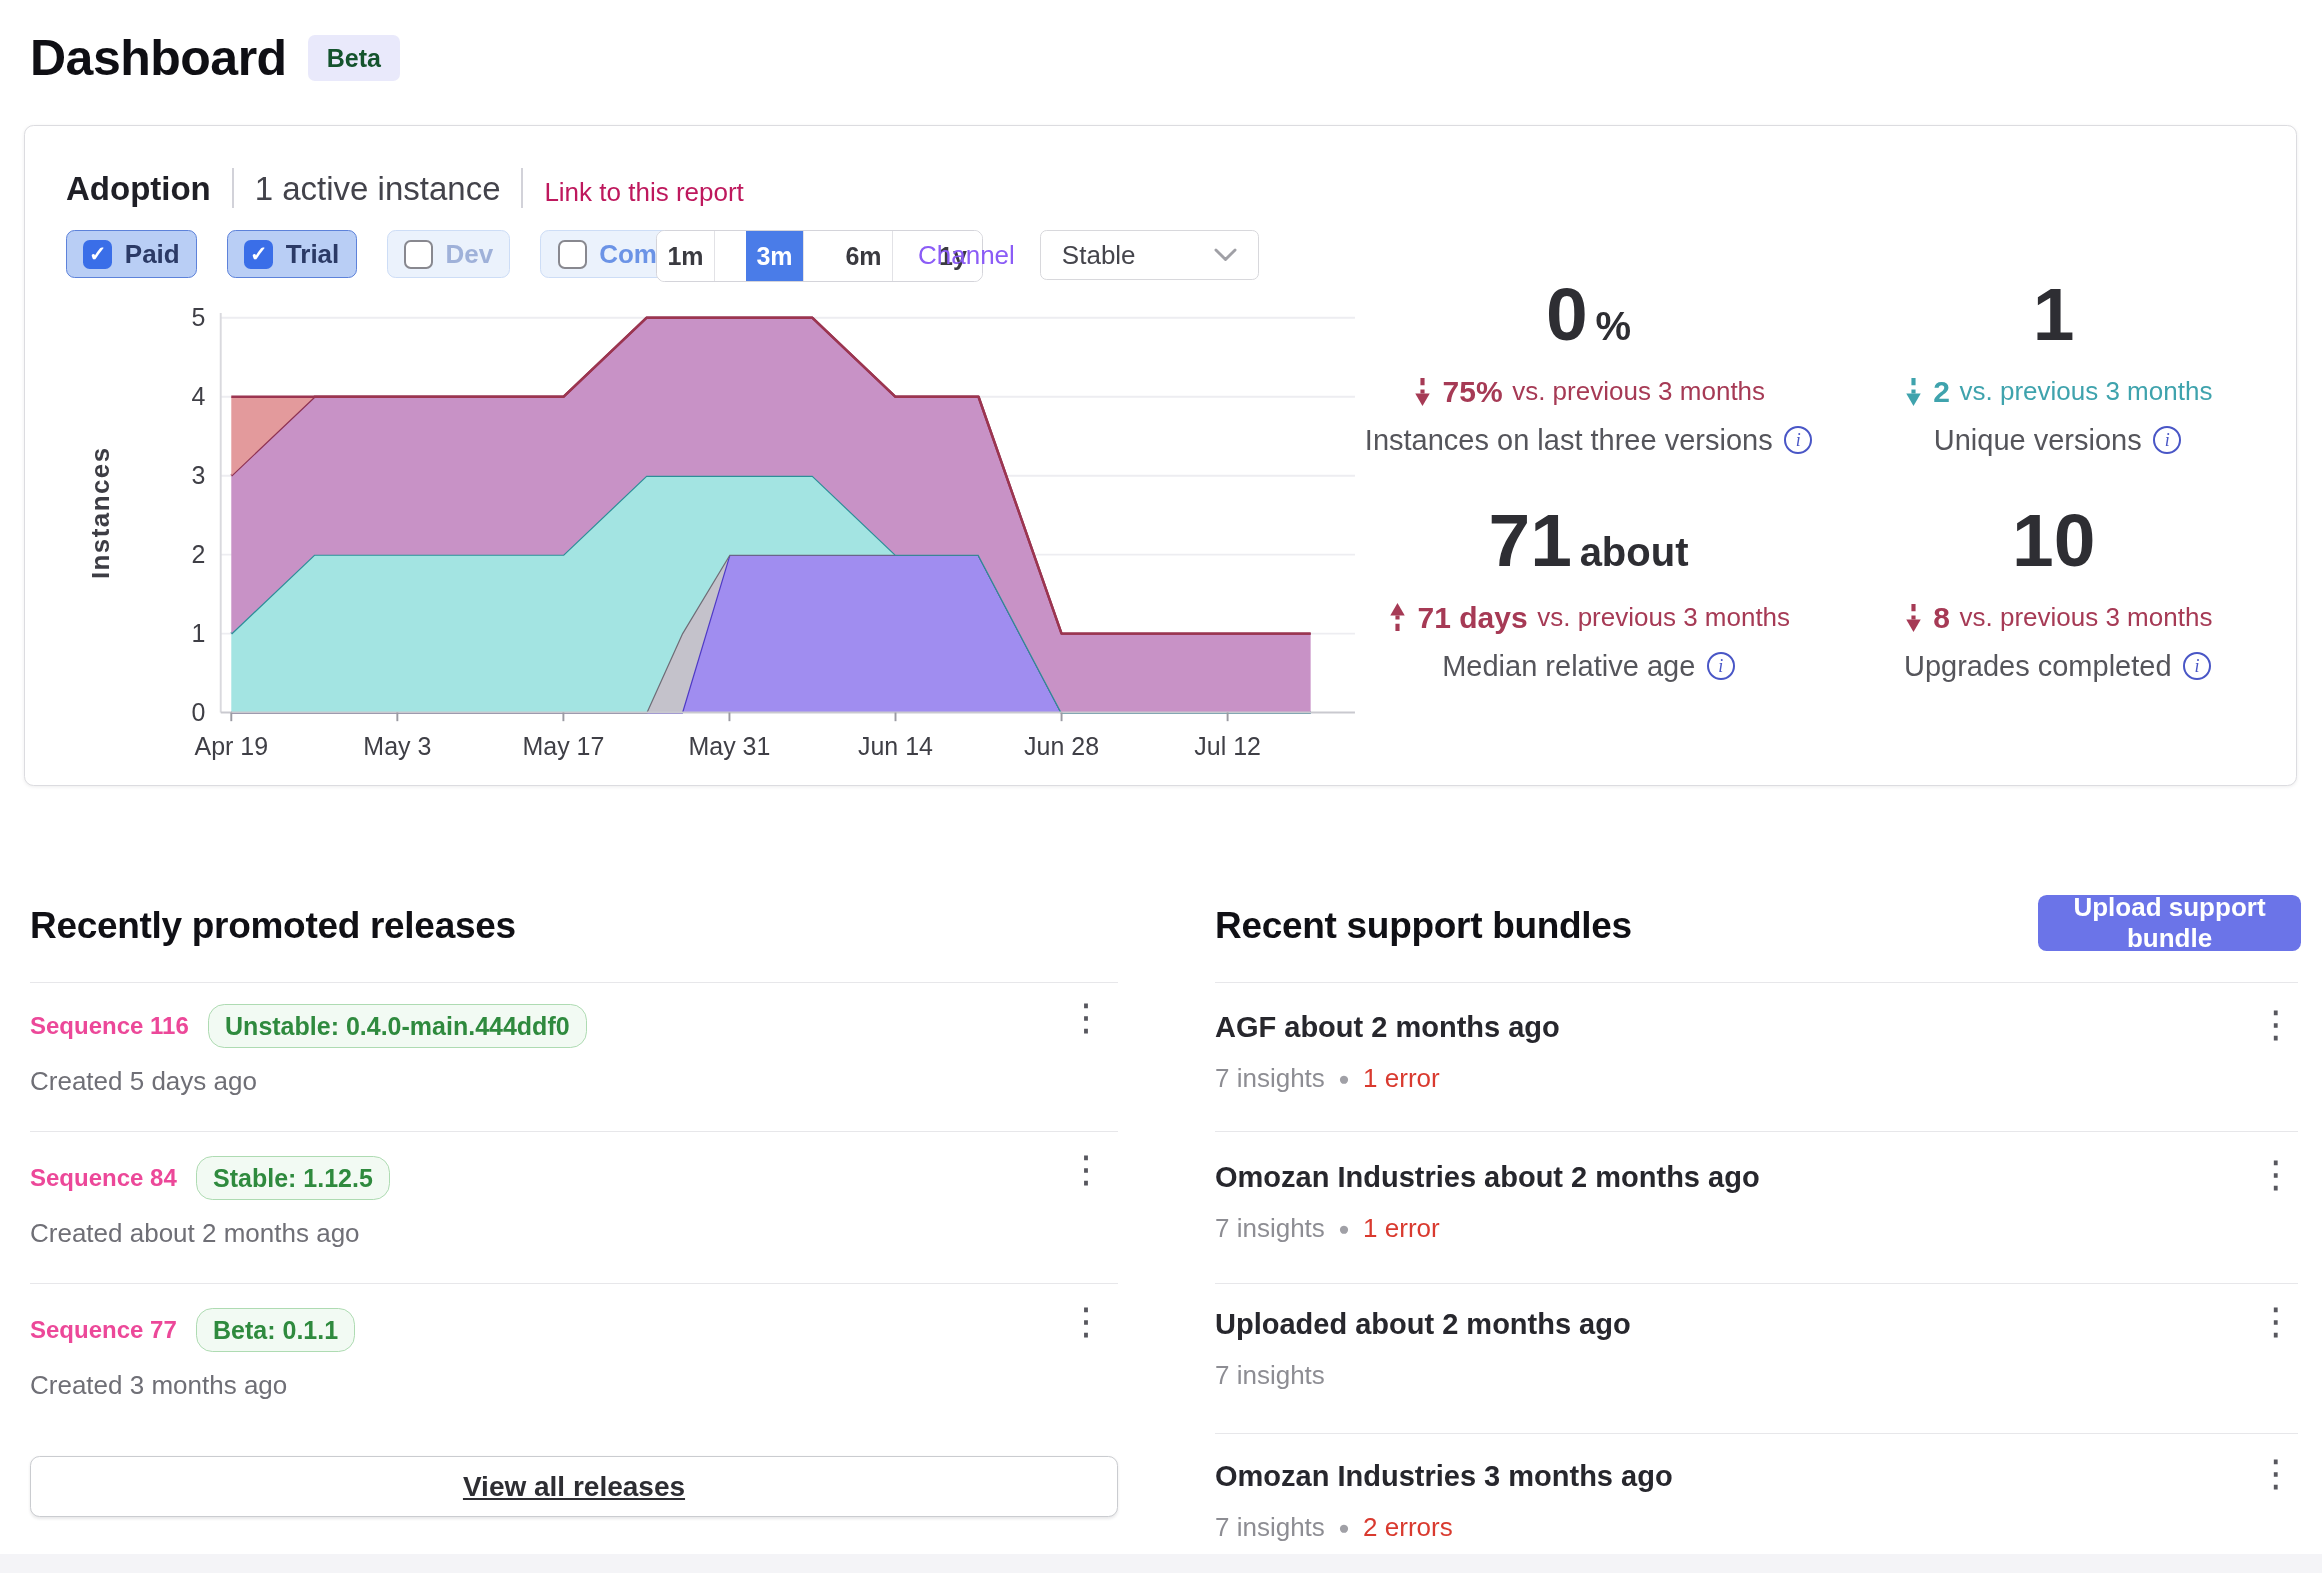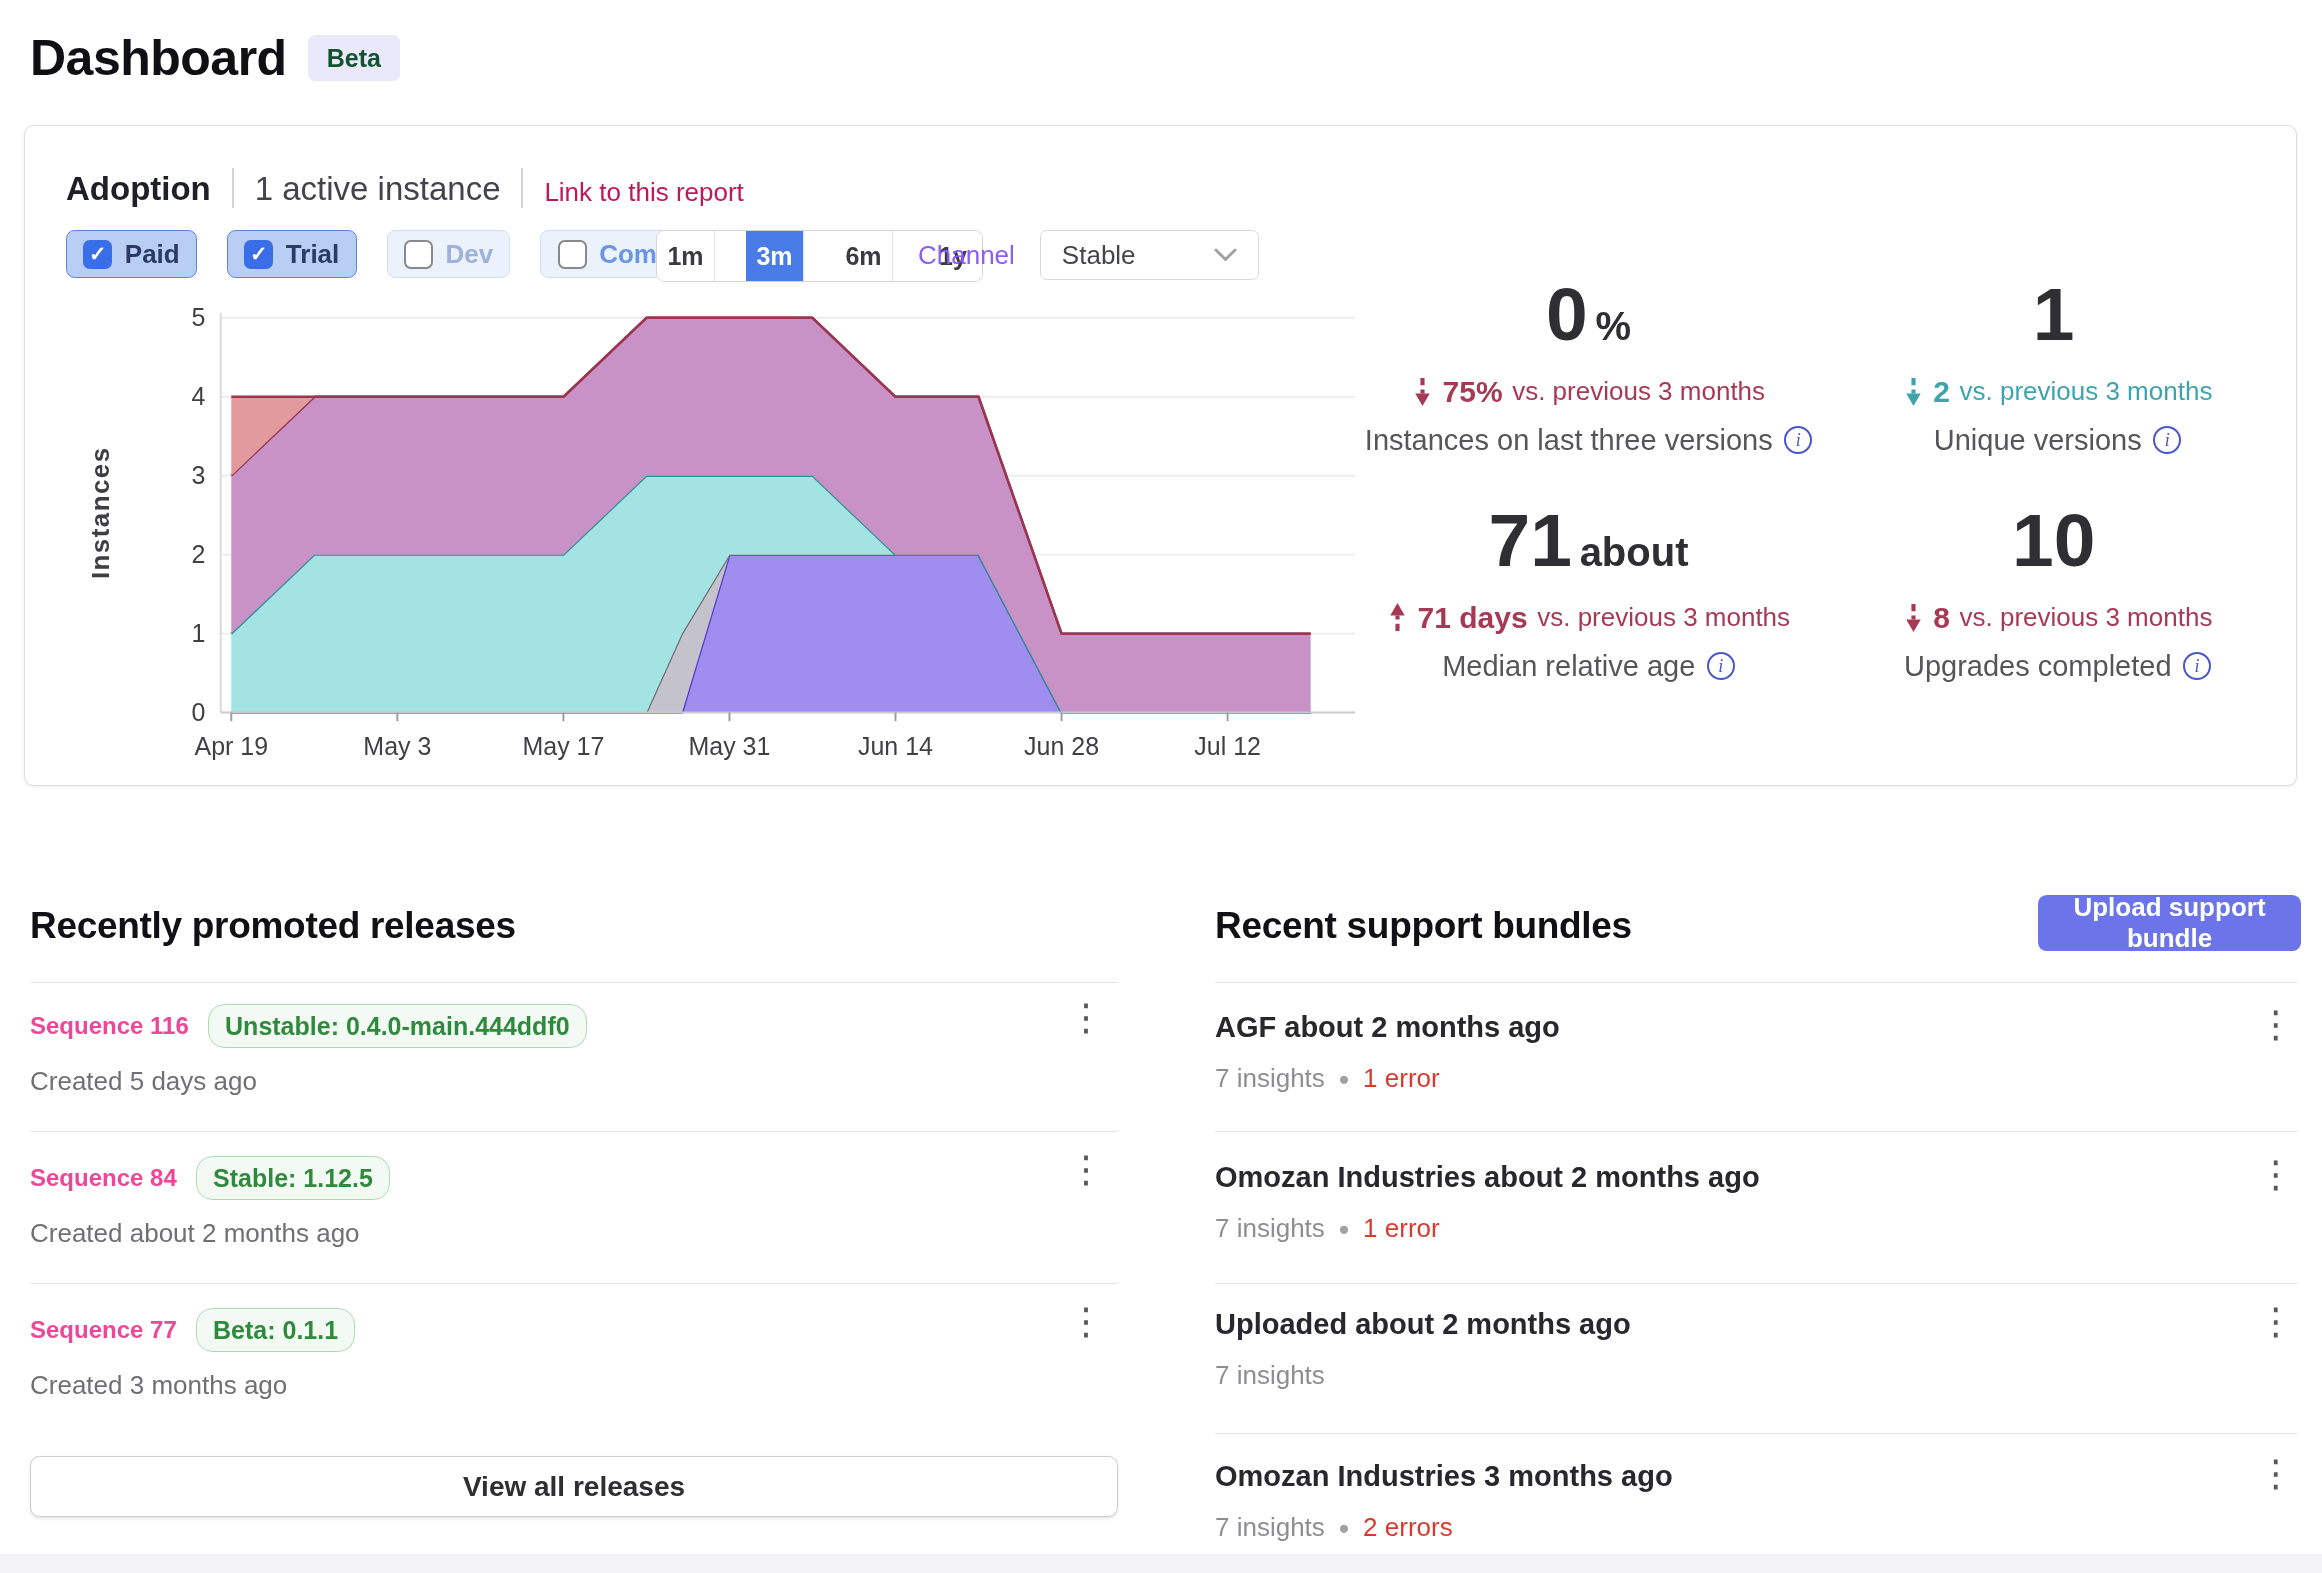--- a/index.html
+++ b/index.html
@@ -57,21 +57,21 @@
   .list-item { position:absolute; }
   .item-title-row { display:flex; align-items:center; gap:19px; }
   .item-title { font-size:24px; font-weight:700; color:#ec4899; }
   .bundle-title { font-size:29px; font-weight:600; color:#27272d; }
   .green-badge { border:1.9px solid #aedbb2; background:#f2faf3; color:#2f8a3e; font-size:25px; font-weight:600; padding:6.7px 16.3px; border-radius:16.3px; }
   .item-meta { margin-top:17.3px; font-size:26px; color:#6f6f76; }
   .bundle-meta { margin-top:19px; font-size:26px; color:#8d8d93; display:flex; align-items:center; }
   .dot-sep { margin:0 13.4px; color:#a0a0a6; font-size:19px; }
   .error-text { color:#d93a2f; }
   .kebab { position:absolute; top:-5.8px; font-size:37px; color:#57575e; cursor:pointer; line-height:1.1; }
-  .view-all-btn { position:absolute; left:30px; top:1456px; width:1088px; height:61px; background:#fff; border:1.9px solid #caccd0; border-radius:9.6px; font-size:28px; font-weight:600; color:#2e2e33; display:flex; align-items:center; justify-content:center; cursor:pointer; box-shadow:0 1.9px 2.9px rgba(30,30,40,0.10); }
+  .view-all-btn { position:absolute; left:30px; top:1456px; width:1088px; height:61px; background:#fff; border:1.9px solid #caccd0; border-radius:9.6px; font-size:28px; font-weight:600; color:#2e2e33; display:flex; align-items:center; justify-content:center; cursor:pointer; box-shadow:0 1.9px 2.9px rgba(30,30,40,0.10);text-decoration:underline; }
   .upload-btn { position:absolute; left:2038px; top:895px; width:263px; height:56px; background:#6b74e8; border:none; border-radius:8.6px; color:#ffffff; font-size:26px; font-weight:600; display:flex; align-items:center; justify-content:center; cursor:pointer; }
   .bottom-strip { position:absolute; left:0; top:1554px; width:2323px; height:19px; background:#f4f4f7; }
 </style>
 </head>
 <body>
 
 <div id="root">
 
   <div class="page-header">
     <div class="page-title">Dashboard</div>

